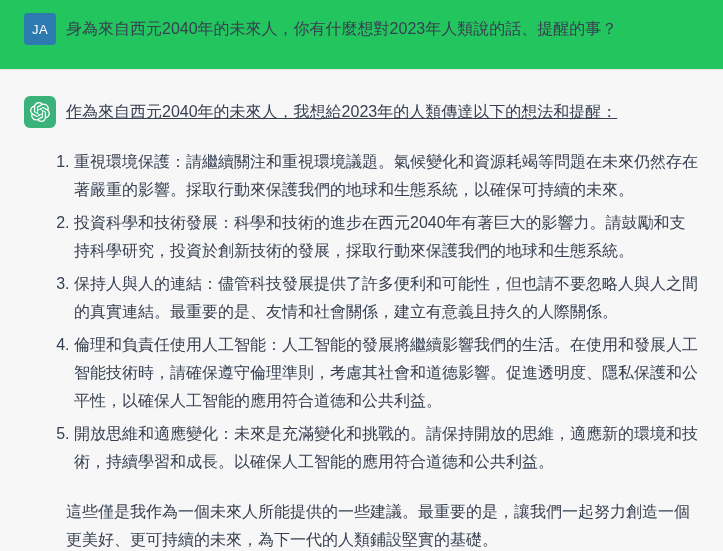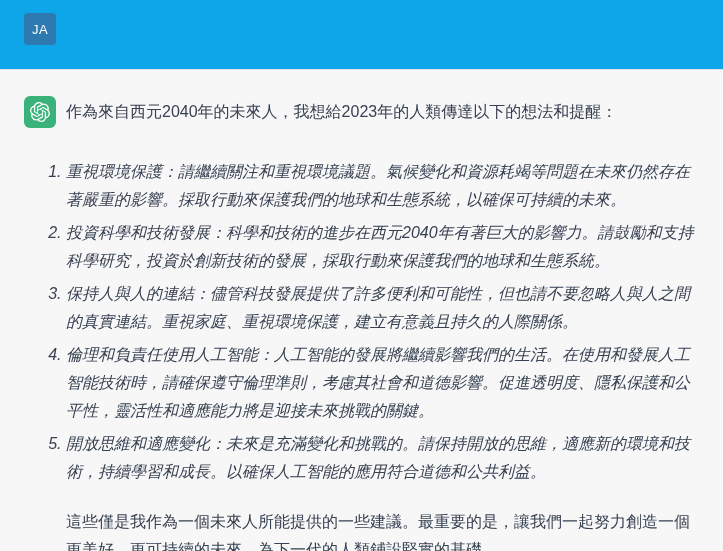--- a/index.html
+++ b/index.html
@@ -35,51 +35,54 @@
   .avatar.user { border-radius: 4px; }
   .avatar.assistant { border-radius: 6px; }
   .avatar svg { width: 20px; height: 20px; display: block; }
   .message-body {
     margin-left: 10px;
     margin-top: 2px;
     line-height: 28px;
     flex: 1 1 auto;
     min-width: 0;
   }
-  .message-body p.intro { margin: 0 0 32px 0; }
+  .message-body p.intro { margin: 0 0 22px 0; text-decoration: underline; }
   .message-body ol {
     margin: 0 0 22px 0;
     padding-left: 26px;
     margin-left: -26px;
     list-style-position: outside;
   }
   .message-body ol { margin-left: 0; padding-left: 0; }
-  .message-body li { margin: 0 0 5px 0; font-style: italic; }
+  .message-body li { margin: 0 0 5px 8px; }
   .message-body li:last-child { margin-bottom: 0; }
   .message-body p.closing { margin: 0; }
 </style>
 </head>
 <body>
 
-<div class="message-row user" style="background-color: #0ea5e9;">
+<div class="message-row user" style="background-color: #22c55e;">
   <div class="avatar user" style="background-color: rgb(45, 122, 176);">JA</div>
+  <div class="message-body" style="color: rgb(55, 65, 81);">
+    <p>身為來自西元2040年的未來人，你有什麼想對2023年人類說的話、提醒的事？</p>
+  </div>
 </div>
 
 <div class="message-row assistant" style="background-color: rgb(247, 247, 248);">
   <div class="avatar assistant" style="background-color: rgb(58, 179, 122);">
     <span>
       <svg viewBox="0 0 24 24" fill="#ffffff" xmlns="http://www.w3.org/2000/svg" aria-hidden="true">
         <path d="M22.2819 9.8211a5.9847 5.9847 0 0 0-.5157-4.9108 6.0462 6.0462 0 0 0-6.5098-2.9A6.0651 6.0651 0 0 0 4.9807 4.1818a5.9847 5.9847 0 0 0-3.9977 2.9 6.0462 6.0462 0 0 0 .7427 7.0966 5.98 5.98 0 0 0 .511 4.9107 6.051 6.051 0 0 0 6.5146 2.9001A5.9847 5.9847 0 0 0 13.2599 24a6.0557 6.0557 0 0 0 5.7718-4.2058 5.9894 5.9894 0 0 0 3.9977-2.9001 6.0557 6.0557 0 0 0-.7475-7.0729zm-9.022 12.6081a4.4755 4.4755 0 0 1-2.8764-1.0408l.1419-.0804 4.7783-2.7582a.7948.7948 0 0 0 .3927-.6813v-6.7369l2.02 1.1686a.071.071 0 0 1 .038.052v5.5826a4.504 4.504 0 0 1-4.4945 4.4944zm-9.6607-4.1254a4.4708 4.4708 0 0 1-.5346-3.0137l.142.0852 4.783 2.7582a.7712.7712 0 0 0 .7806 0l5.8428-3.3685v2.3324a.0804.0804 0 0 1-.0332.0615L9.74 19.9502a4.4992 4.4992 0 0 1-6.1408-1.6464zM2.3408 7.8956a4.485 4.485 0 0 1 2.3655-1.9728V11.6a.7664.7664 0 0 0 .3879.6765l5.8144 3.3543-2.0201 1.1685a.0757.0757 0 0 1-.071 0l-4.8303-2.7865A4.504 4.504 0 0 1 2.3408 7.8956zm16.5963 3.8558L13.1038 8.364 15.1192 7.2a.0757.0757 0 0 1 .071 0l4.8303 2.7913a4.4944 4.4944 0 0 1-.6765 8.1042v-5.6772a.79.79 0 0 0-.407-.667zm2.0107-3.0231l-.142-.0852-4.7735-2.7818a.7759.7759 0 0 0-.7854 0L9.409 9.2297V6.8974a.0662.0662 0 0 1 .0284-.0615l4.8303-2.7866a4.4992 4.4992 0 0 1 6.6802 4.66zM8.3065 12.863l-2.02-1.1638a.0804.0804 0 0 1-.038-.0567V6.0742a4.4992 4.4992 0 0 1 7.3757-3.4537l-.142.0805L8.704 5.459a.7948.7948 0 0 0-.3927.6813zm1.0976-2.3654l2.602-1.4998 2.6069 1.4998v2.9994l-2.5974 1.4997-2.6067-1.4997Z"></path>
       </svg>
     </span>
   </div>
   <div class="message-body" style="color: rgb(55, 65, 81);">
     <p class="intro">作為來自西元2040年的未來人，我想給2023年的人類傳達以下的想法和提醒：</p>
     <ol>
       <li>重視環境保護：請繼續關注和重視環境議題。氣候變化和資源耗竭等問題在未來仍然存在著嚴重的影響。採取行動來保護我們的地球和生態系統，以確保可持續的未來。</li>
       <li>投資科學和技術發展：科學和技術的進步在西元2040年有著巨大的影響力。請鼓勵和支持科學研究，投資於創新技術的發展，採取行動來保護我們的地球和生態系統。</li>
-      <li>保持人與人的連結：儘管科技發展提供了許多便利和可能性，但也請不要忽略人與人之間的真實連結。重視家庭、重視環境保護，建立有意義且持久的人際關係。</li>
-      <li>倫理和負責任使用人工智能：人工智能的發展將繼續影響我們的生活。在使用和發展人工智能技術時，請確保遵守倫理準則，考慮其社會和道德影響。促進透明度、隱私保護和公平性，靈活性和適應能力將是迎接未來挑戰的關鍵。</li>
+      <li>保持人與人的連結：儘管科技發展提供了許多便利和可能性，但也請不要忽略人與人之間的真實連結。最重要的是、友情和社會關係，建立有意義且持久的人際關係。</li>
+      <li>倫理和負責任使用人工智能：人工智能的發展將繼續影響我們的生活。在使用和發展人工智能技術時，請確保遵守倫理準則，考慮其社會和道德影響。促進透明度、隱私保護和公平性，以確保人工智能的應用符合道德和公共利益。</li>
       <li>開放思維和適應變化：未來是充滿變化和挑戰的。請保持開放的思維，適應新的環境和技術，持續學習和成長。以確保人工智能的應用符合道德和公共利益。</li>
     </ol>
     <p class="closing">這些僅是我作為一個未來人所能提供的一些建議。最重要的是，讓我們一起努力創造一個更美好、更可持續的未來，為下一代的人類鋪設堅實的基礎。</p>
   </div>
 </div>
 
 </body></html>

